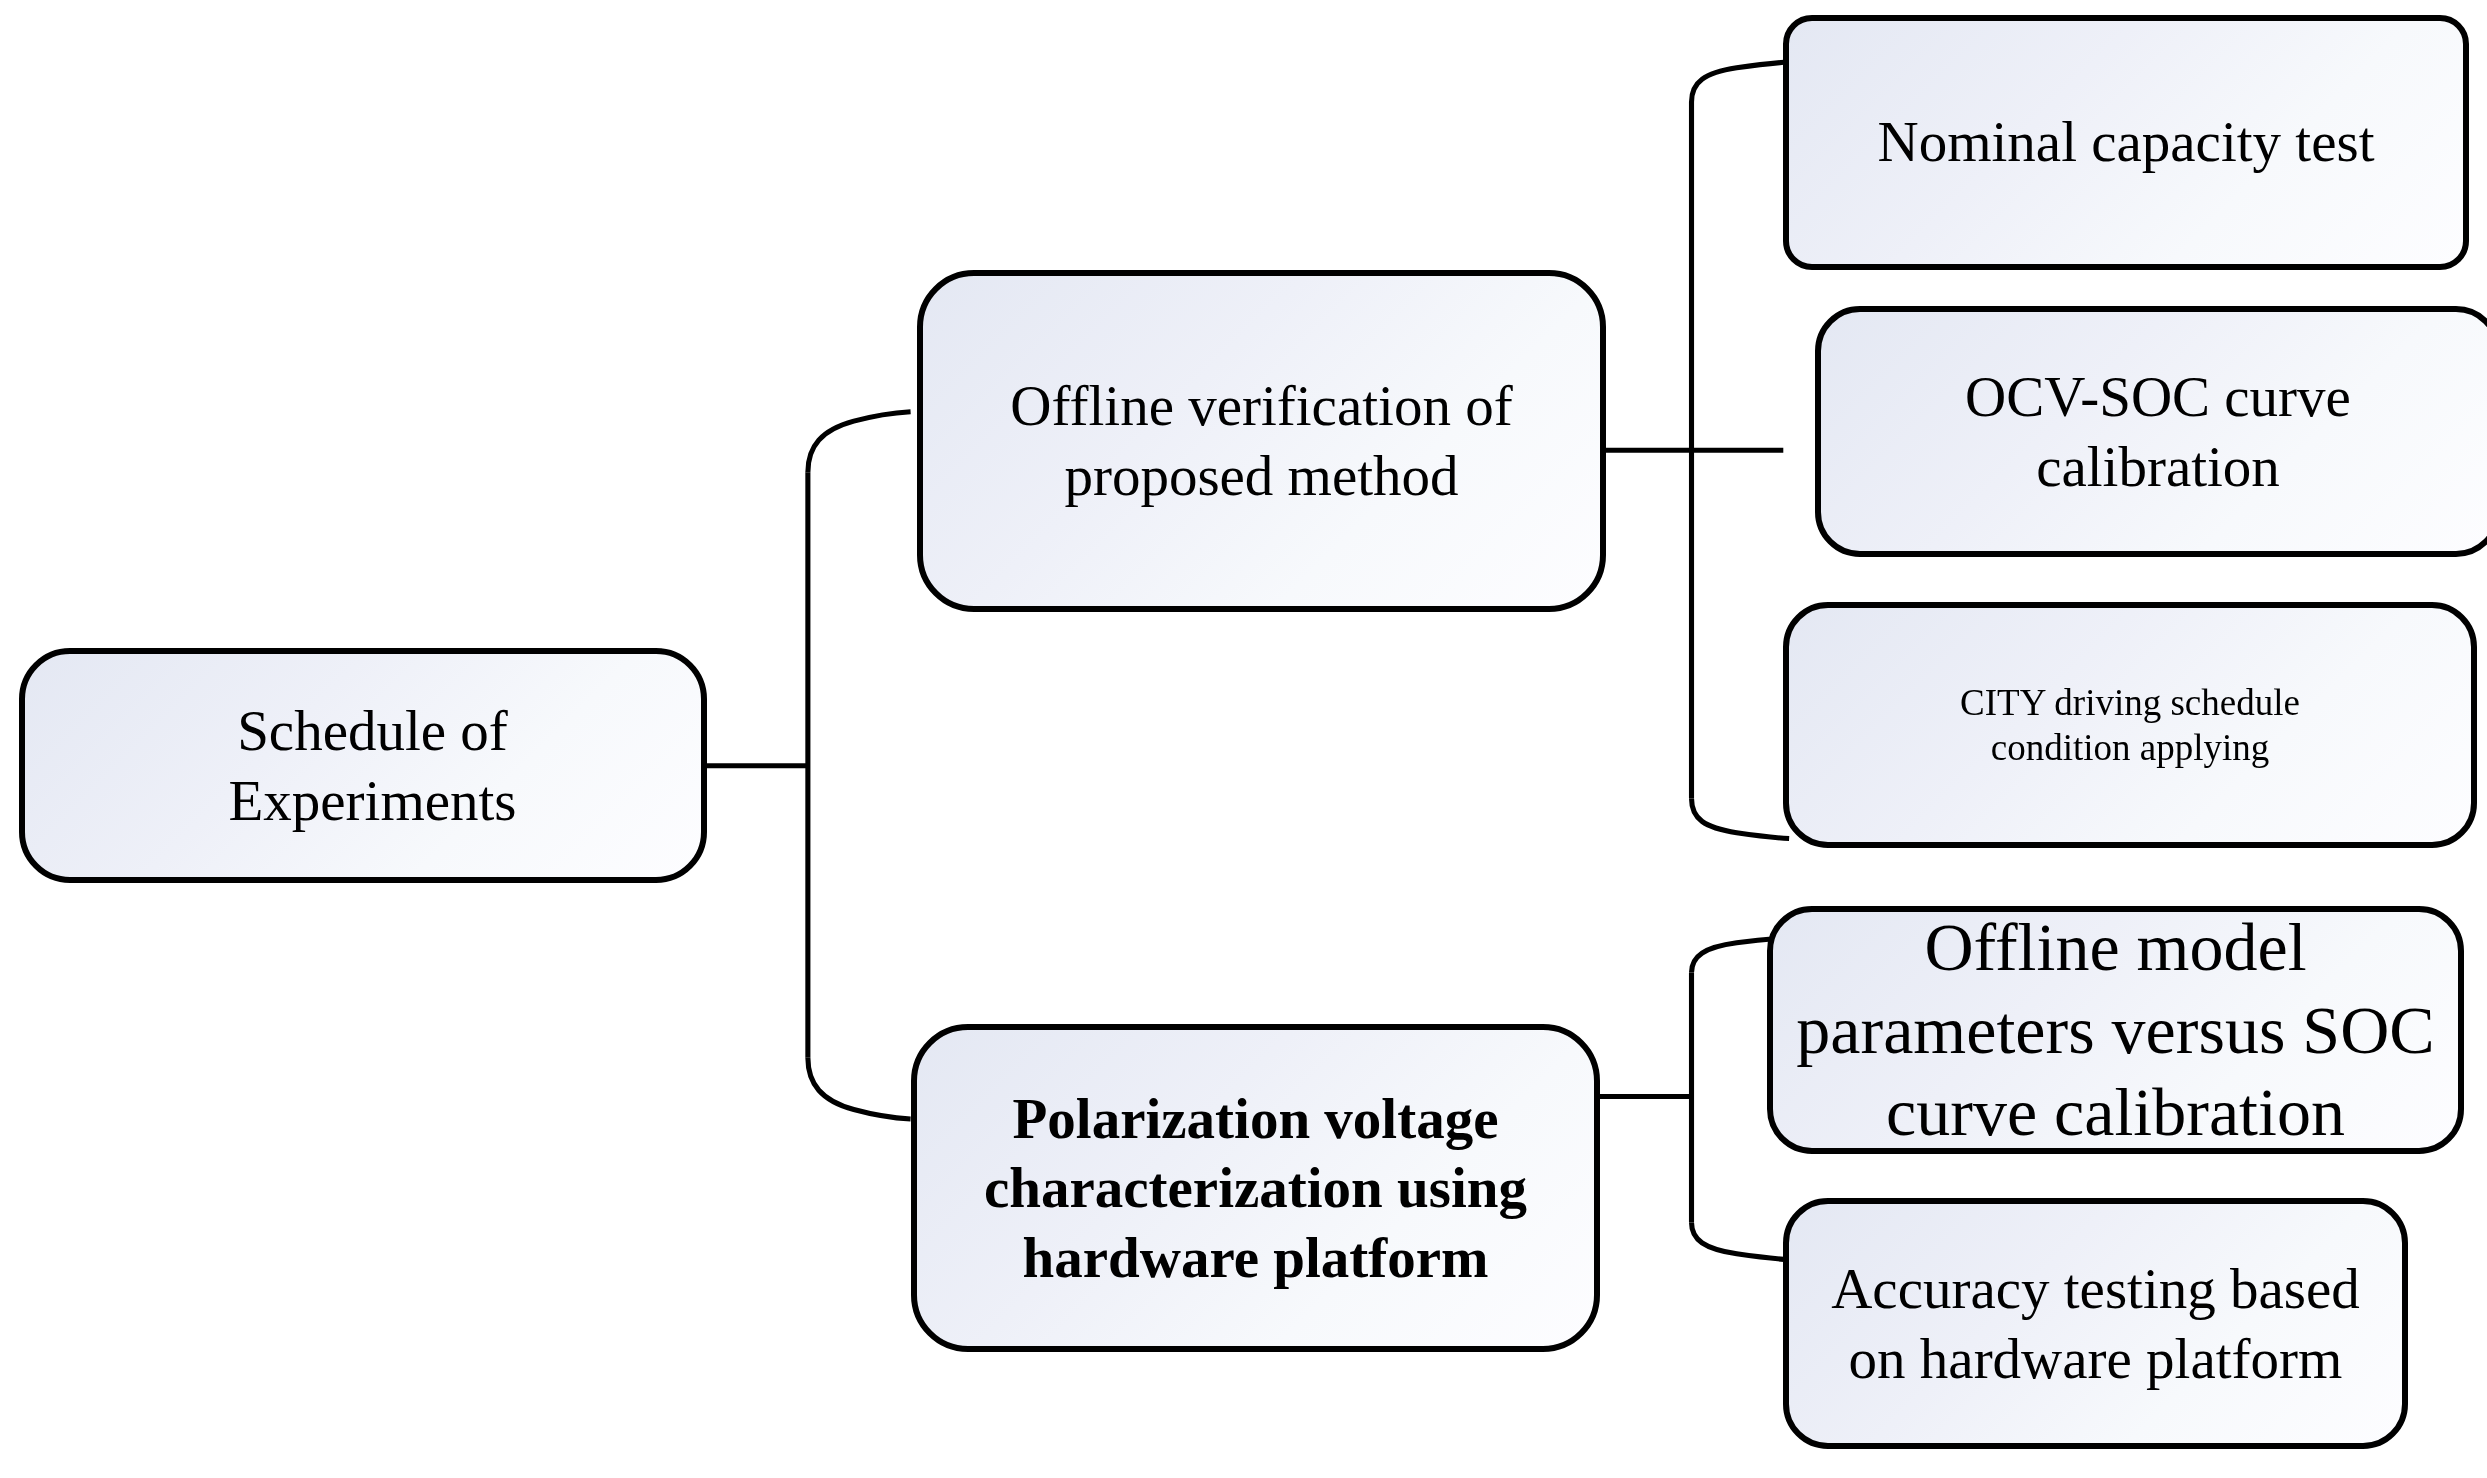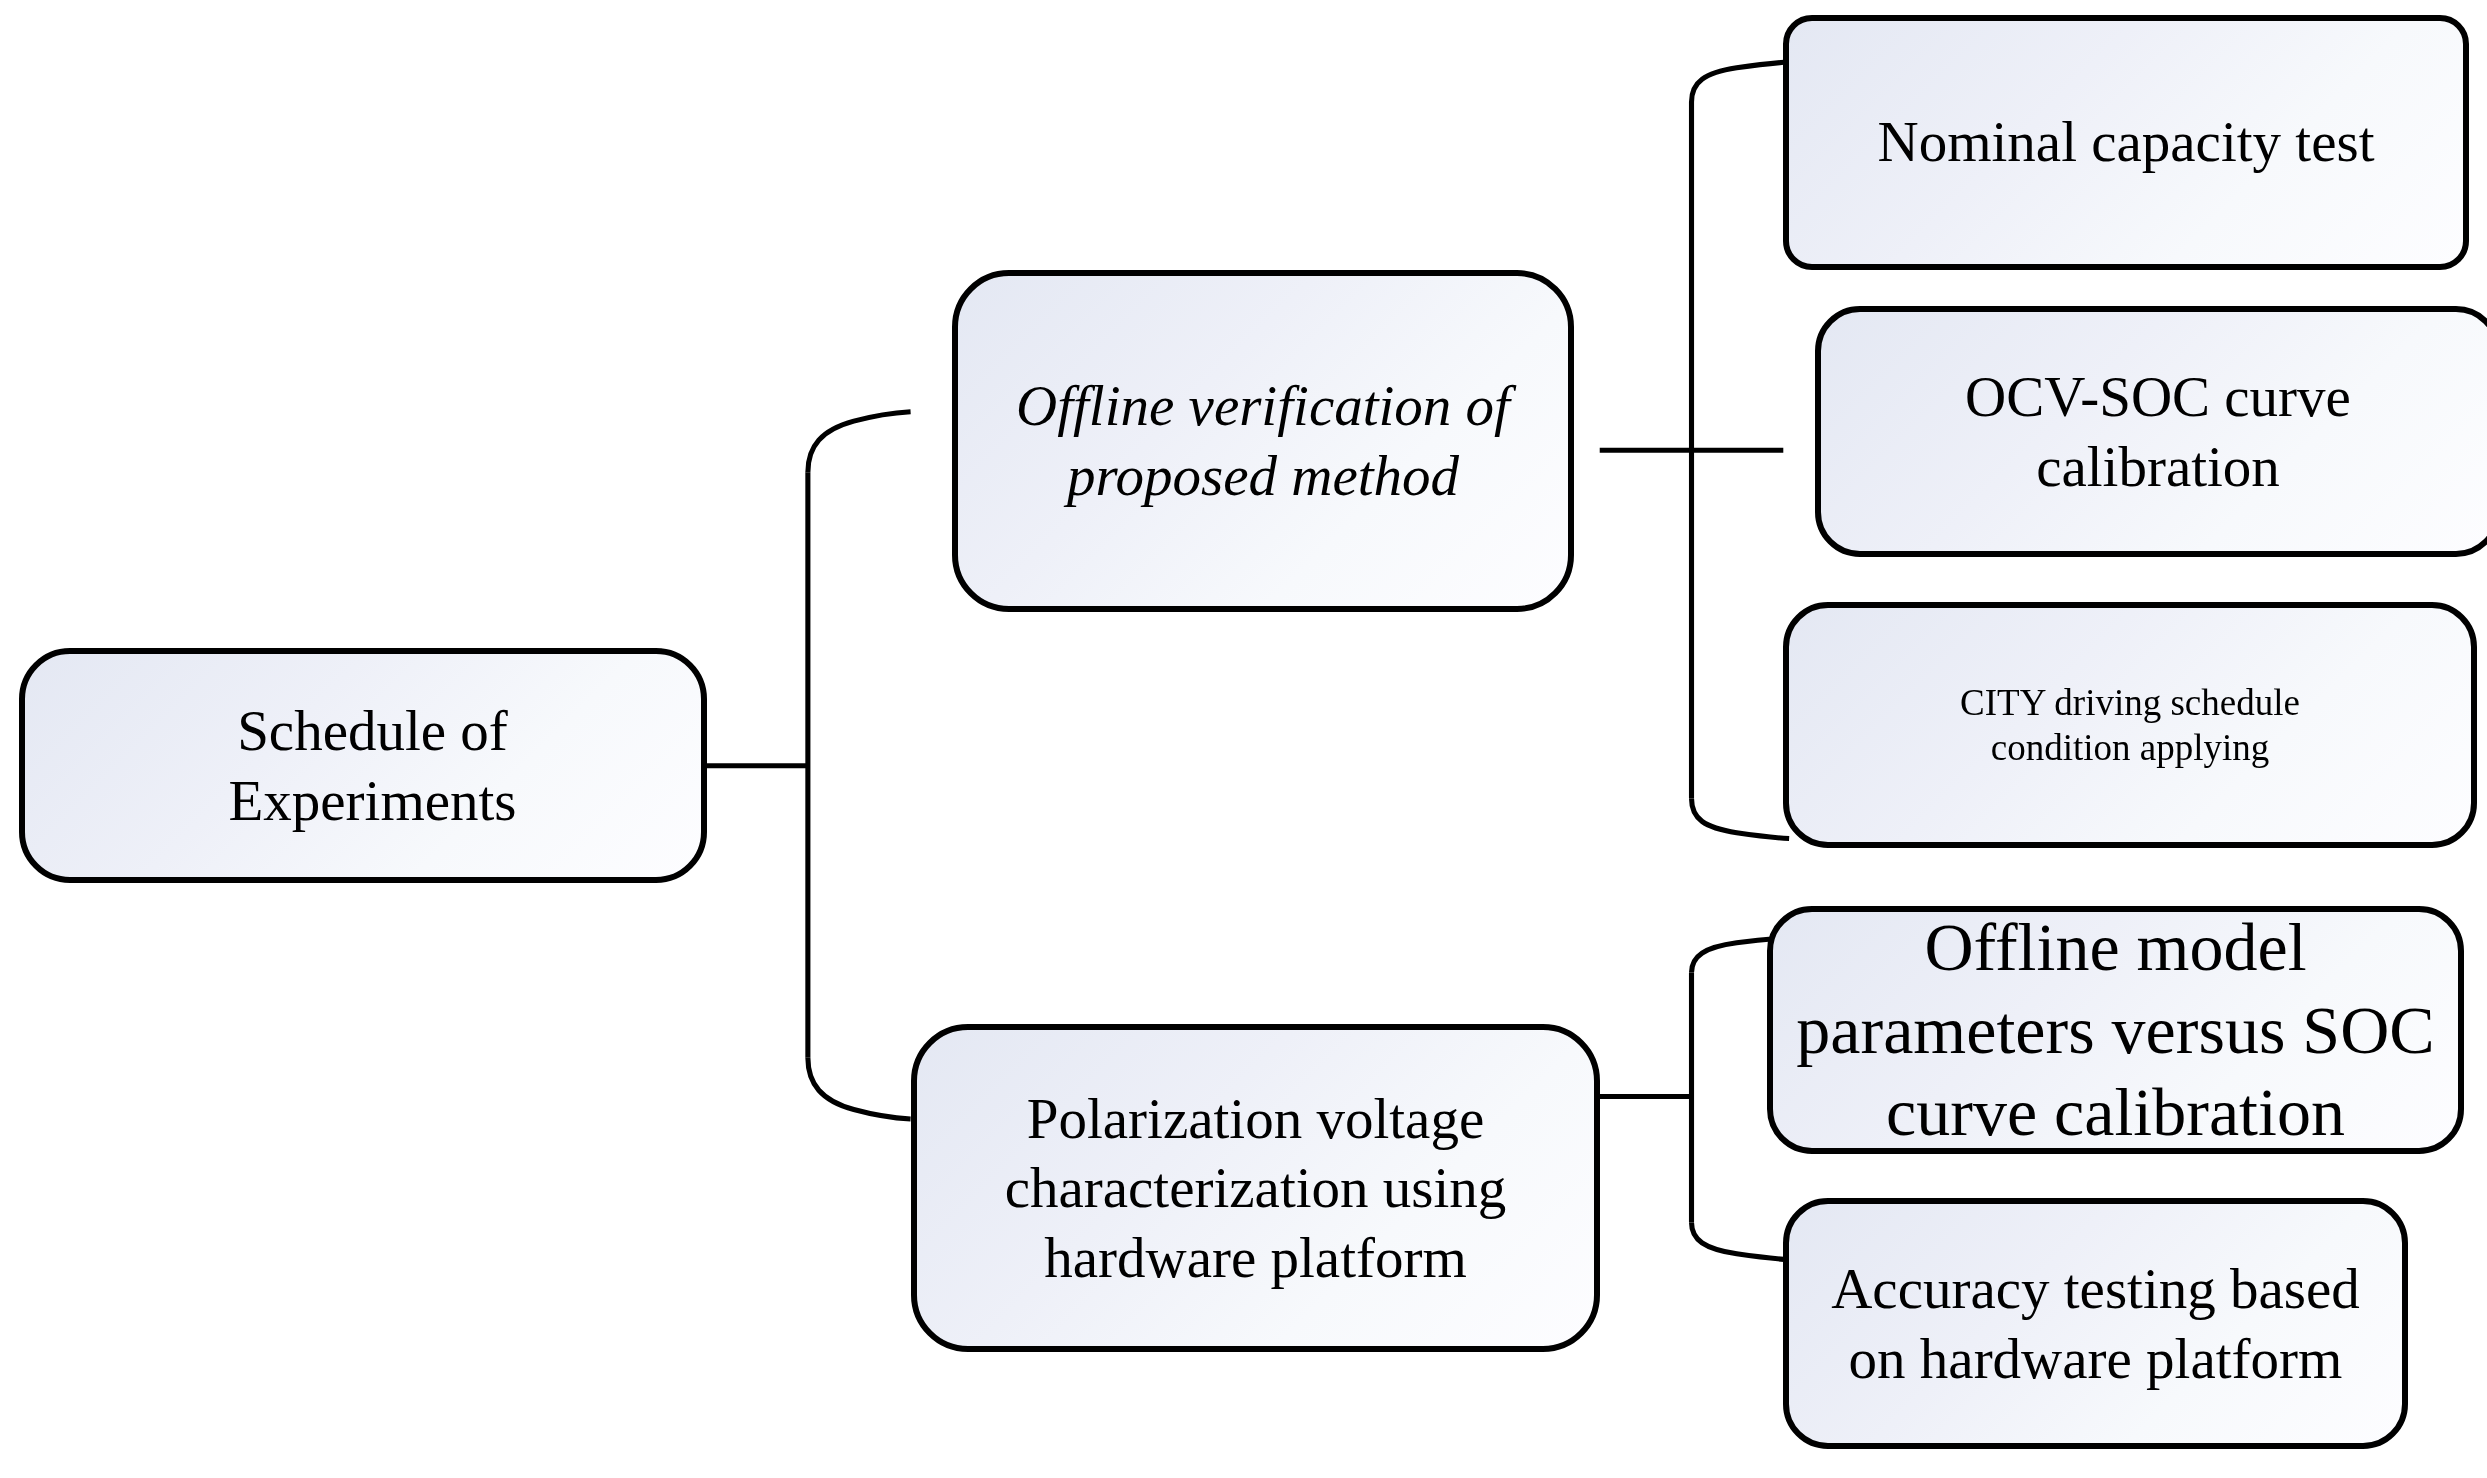--- a/index.html
+++ b/index.html
@@ -49,35 +49,35 @@
     left: 19px;
     top: 648px;
     width: 688px;
     height: 235px;
     font-size: 57px;
     border-radius: 51px;
     padding-left: 38px;
   }
   
   #node-offline-verification {
-    left: 952px;
+    left: 917px;
     top: 270px;
-    width: 622px;
+    width: 689px;
     height: 342px;
     font-size: 57px;
     border-radius: 57px;
-    font-style: italic;
   }
   #node-polarization {
     left: 911px;
     top: 1024px;
     width: 689px;
     height: 328px;
     font-size: 57px;
     border-radius: 57px;
+    font-weight: bold;
   }
   
   #node-nominal-capacity {
     left: 1783px;
     top: 14.6px;
     width: 686px;
     height: 255px;
     font-size: 57px;
     border-radius: 29px;
   }

